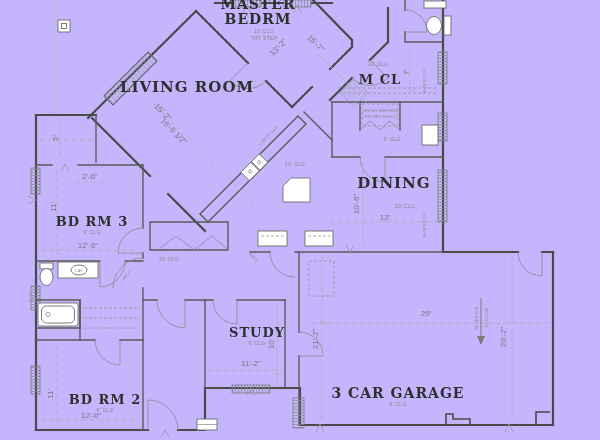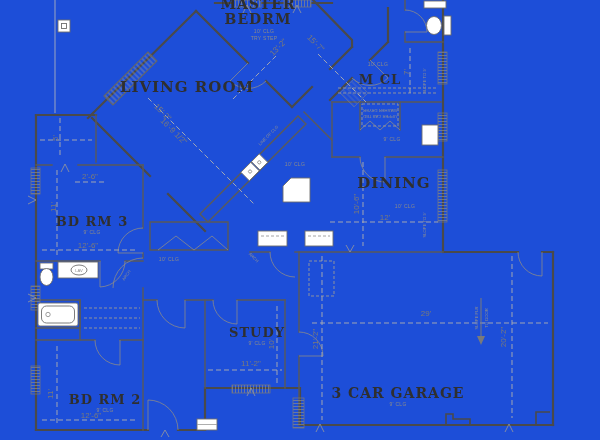--- a/index.html
+++ b/index.html
@@ -1,16 +1,16 @@
 <!DOCTYPE html>
 <html><head>
 <meta charset="utf-8">
 <style>
   html,body{margin:0;padding:0;background:#fff;}
-  .canvas{position:relative;width:600px;height:440px;background:#1d4ed8;overflow:hidden;}
+  .canvas{position:relative;width:600px;height:440px;background:#c4b5fd;overflow:hidden;}
   svg{display:block;}
   text{font-family:"Liberation Sans",sans-serif;fill:#6e6e6e;}
   .room{font-family:"DejaVu Serif",serif;font-weight:700;fill:#2f2f2f;letter-spacing:1px;}
   .dim{font-size:8px;fill:#7a7a7a;}
   .clg{font-size:5px;fill:#8a8a8a;letter-spacing:.3px;}
   .tiny{font-size:4.2px;fill:#909090;}
   .wall{stroke:#4a4a4a;stroke-width:2.2;fill:none;stroke-linecap:square;}
   .wallthin{stroke:#5a5a5a;stroke-width:1.4;fill:none;stroke-linecap:square;}
   .fix{stroke:#6e6e6e;stroke-width:.9;fill:#fff;}
   .arc{stroke:#8a8a8a;stroke-width:.8;fill:none;}

